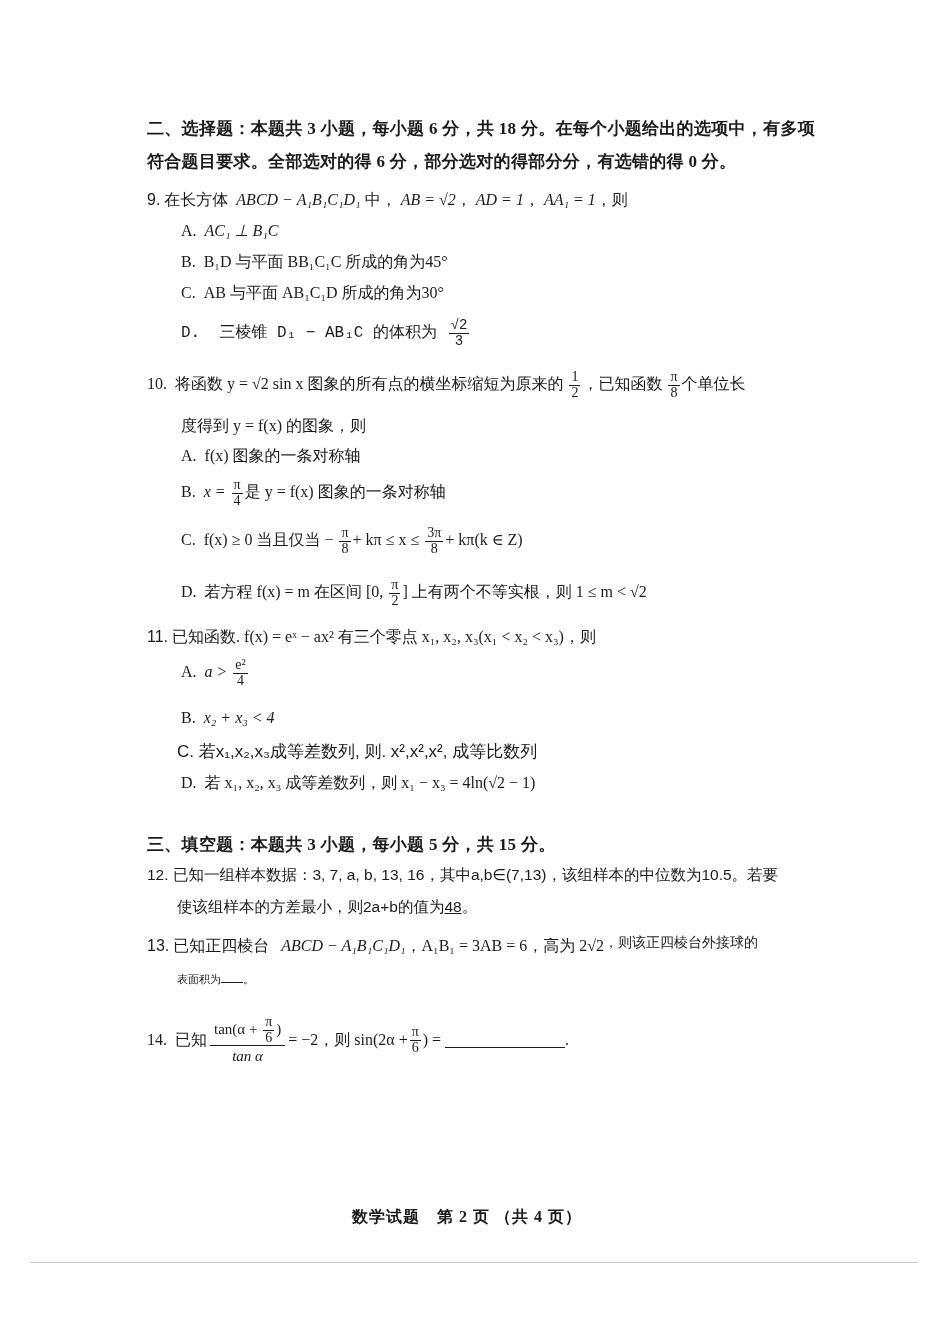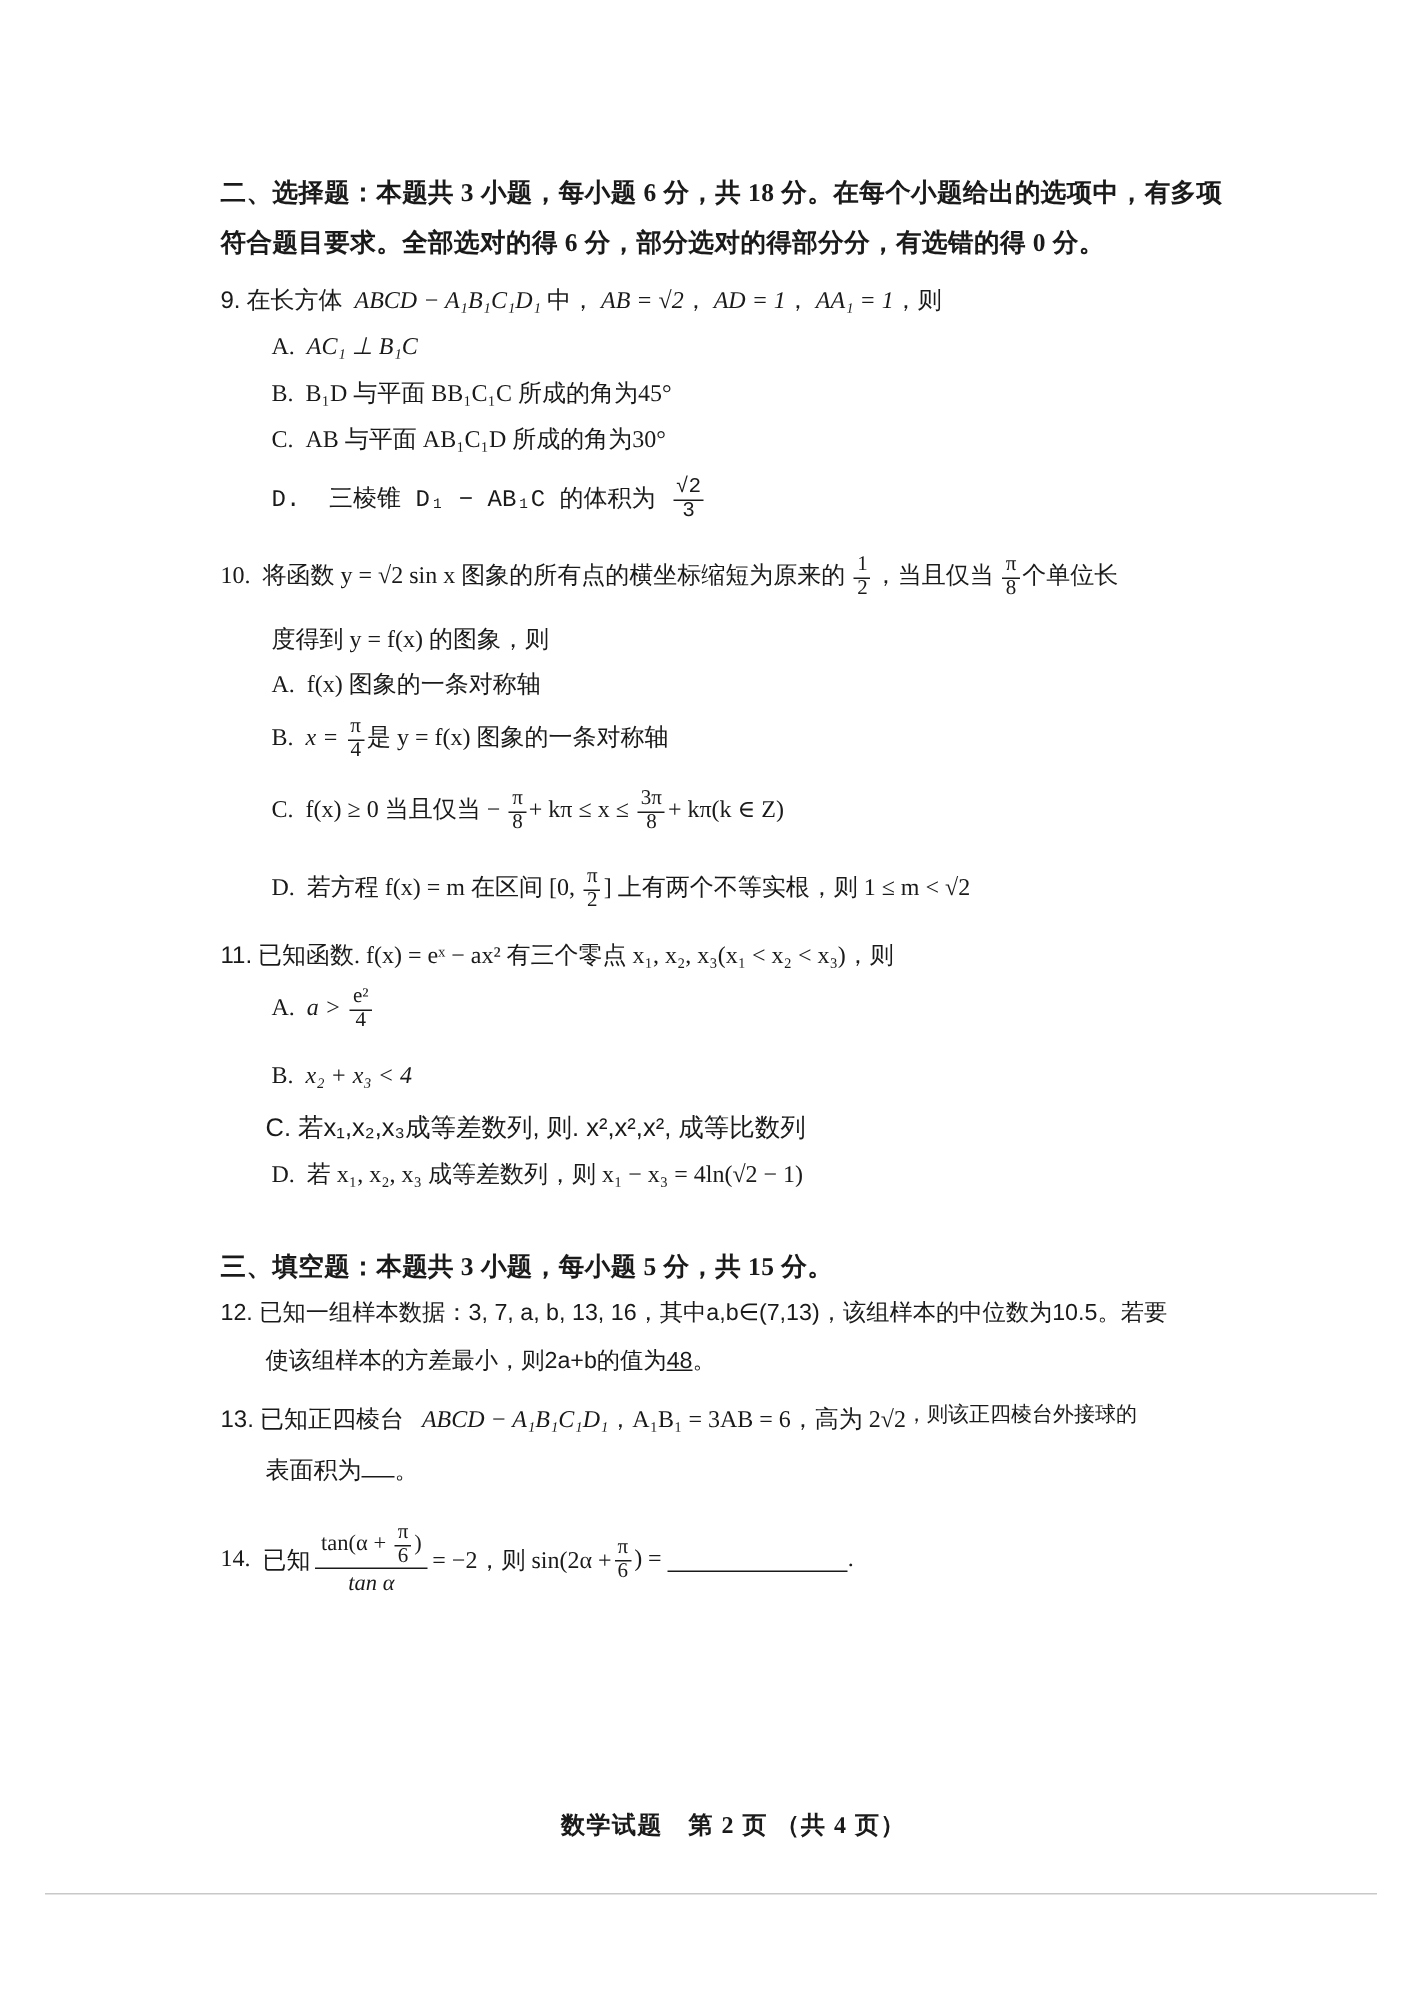--- a/index.html
+++ b/index.html
@@ -47,21 +47,21 @@
   <span>C.</span>&nbsp;&nbsp;<span>AB 与平面 AB₁C₁D 所成的角为30°</span>
 </div>
 <div class="abs opt" style="left:181px; top:318px;font-family:Liberation Mono, monospace;">
   <span>D.</span>&nbsp;&nbsp;<span>三棱锥 D₁ − AB₁C 的体积为</span>
   <span class="frac"><span class="num">√2</span><span class="den">3</span></span>
 </div>
 
 <div class="abs q" style="left:147px; top:370px;">
   <span>10.</span>&nbsp;
   <span>将函数 y = √2 sin x 图象的所有点的横坐标缩短为原来的</span>
-  <span class="frac"><span class="num">1</span><span class="den">2</span></span><span>，当且仅当</span>
+  <span class="frac"><span class="num">1</span><span class="den">2</span></span><span>，已知函数</span>
   <span class="frac"><span class="num">π</span><span class="den">8</span></span><span>个单位长</span>
 </div>
 <div class="abs q" style="left:181px; top:416px;">度得到 y = f(x) 的图象，则</div>
 <div class="abs opt" style="left:181px; top:446px;">
   <span>A.</span>&nbsp;&nbsp;<span>f(x) 图象的一条对称轴</span>
 </div>
 <div class="abs opt" style="left:181px; top:478px;">
   <span>B.</span>&nbsp;&nbsp;<i class="m">x =</i>
   <span class="frac"><span class="num">π</span><span class="den">4</span></span><span>是 y = f(x) 图象的一条对称轴</span>
 </div>
@@ -98,21 +98,21 @@
   <span>12.</span>&nbsp;<span>已知一组样本数据：3, 7, a, b, 13, 16，其中a,b∈(7,13)，该组样本的中位数为10.5。若要</span>
 </div>
 <div class="abs q sans" style="left:177px; top:897px; font-size:15.5px;">
   <span>使该组样本的方差最小，则2a+b的值为</span><span class="ans-u">48</span><span>。</span>
 </div>
 
 <div class="abs q" style="left:147px; top:934px;">
   <span class="sans">13.</span>&nbsp;<span class="sans">已知正四棱台</span>&nbsp;&nbsp;
   <i class="m">ABCD − A₁B₁C₁D₁</i><span>，A₁B₁ = 3AB = 6，高为 2√2</span><span class="sans" style="font-size:14px; vertical-align:4px;">，则该正四棱台外接球的</span>
 </div>
-<div class="abs q sans" style="left:177px; top:970px; font-size:16px;text-align:right;">
+<div class="abs q sans" style="left:177px; top:970px; font-size:11px;text-align:right;">
   <span>表面积为</span><span class="blank-short"></span><span>。</span>
 </div>
 
 <div class="abs q" style="left:147px; top:1015px; display:flex; align-items:center;">
   <span>14.</span>&nbsp;&nbsp;
   <span>已知</span>
   <span class="frac" style="margin:0 3px;">
     <span class="num" style="font-size:15px; padding:0 4px;">
       <span>tan(α +</span>
       <span class="frac"><span class="num" style="border-bottom:1px solid #1a1a1a;">π</span><span class="den">6</span></span><span>)</span>
@@ -120,14 +120,14 @@
     <span class="den" style="font-size:15px; padding-top:3px;font-style:italic;">tan α</span>
   </span>
   <span>= −2，则 sin(2α +</span>
   <span class="frac">
       <span class="num">π</span>
       <span class="den">6</span>
     </span><span>) =</span>
   <span class="blank" style="margin-left:4px;"></span><span>.</span>
 </div>
 
-<div class="abs footer" style="left:352px; top:1207px;margin-left:22px;">数学试题　第 2 页 （共 4 页）</div>
+<div class="abs footer" style="left:352px; top:1207px;">数学试题　第 2 页 （共 4 页）</div>
 <div class="rule"></div>
 
 </body></html>

